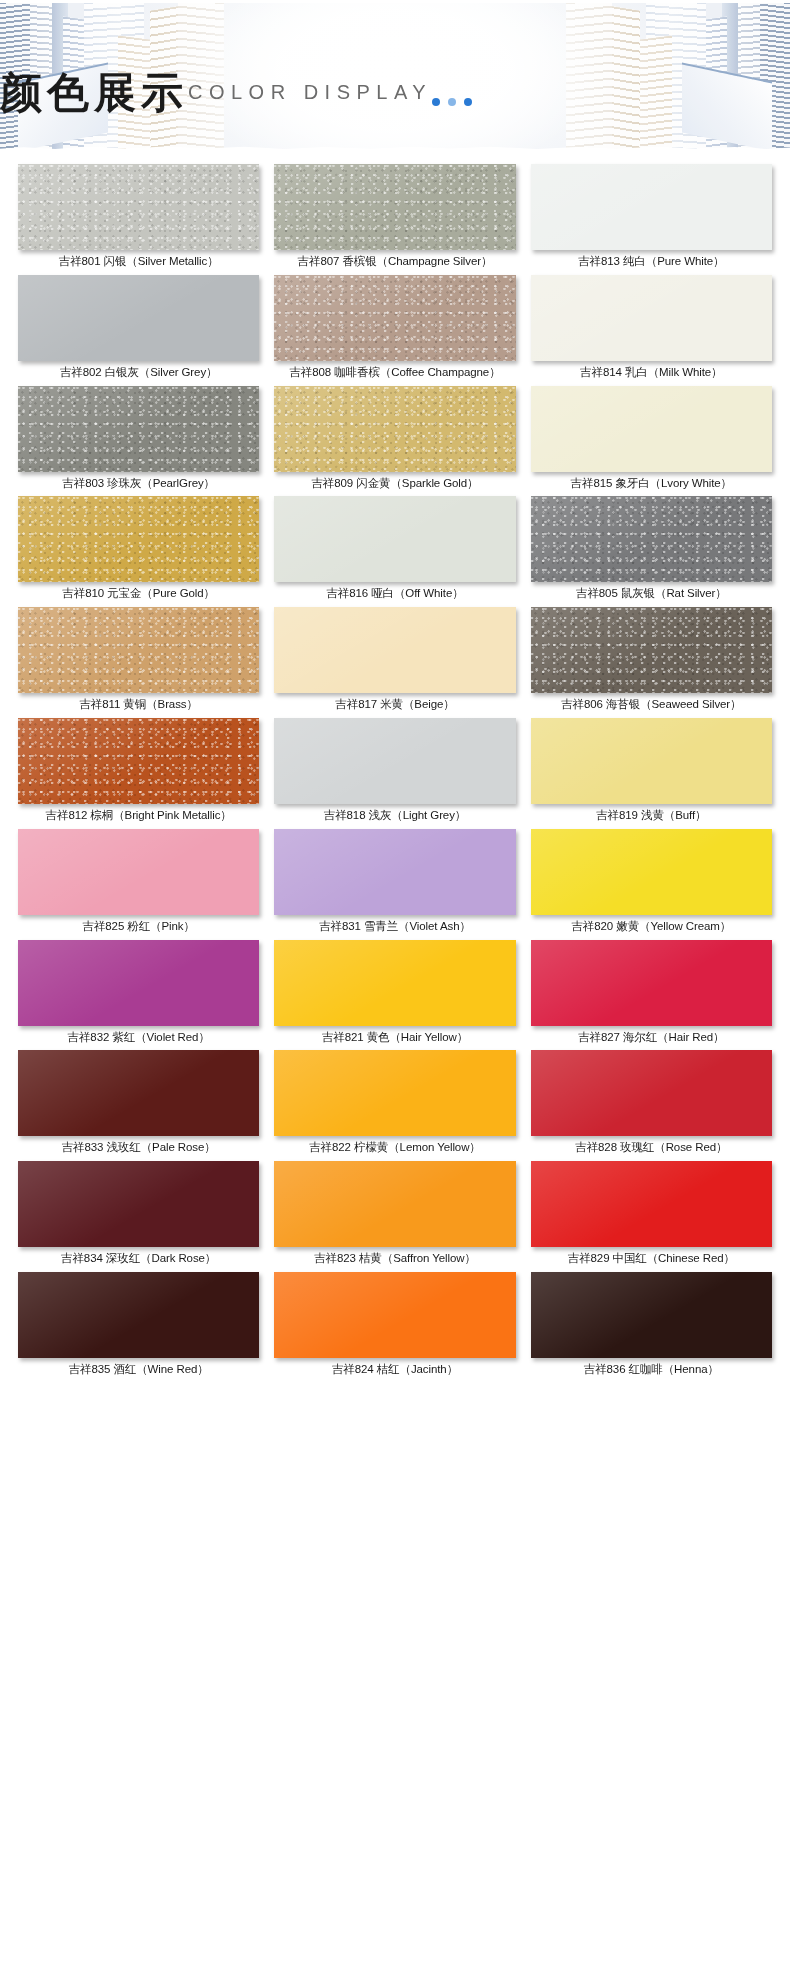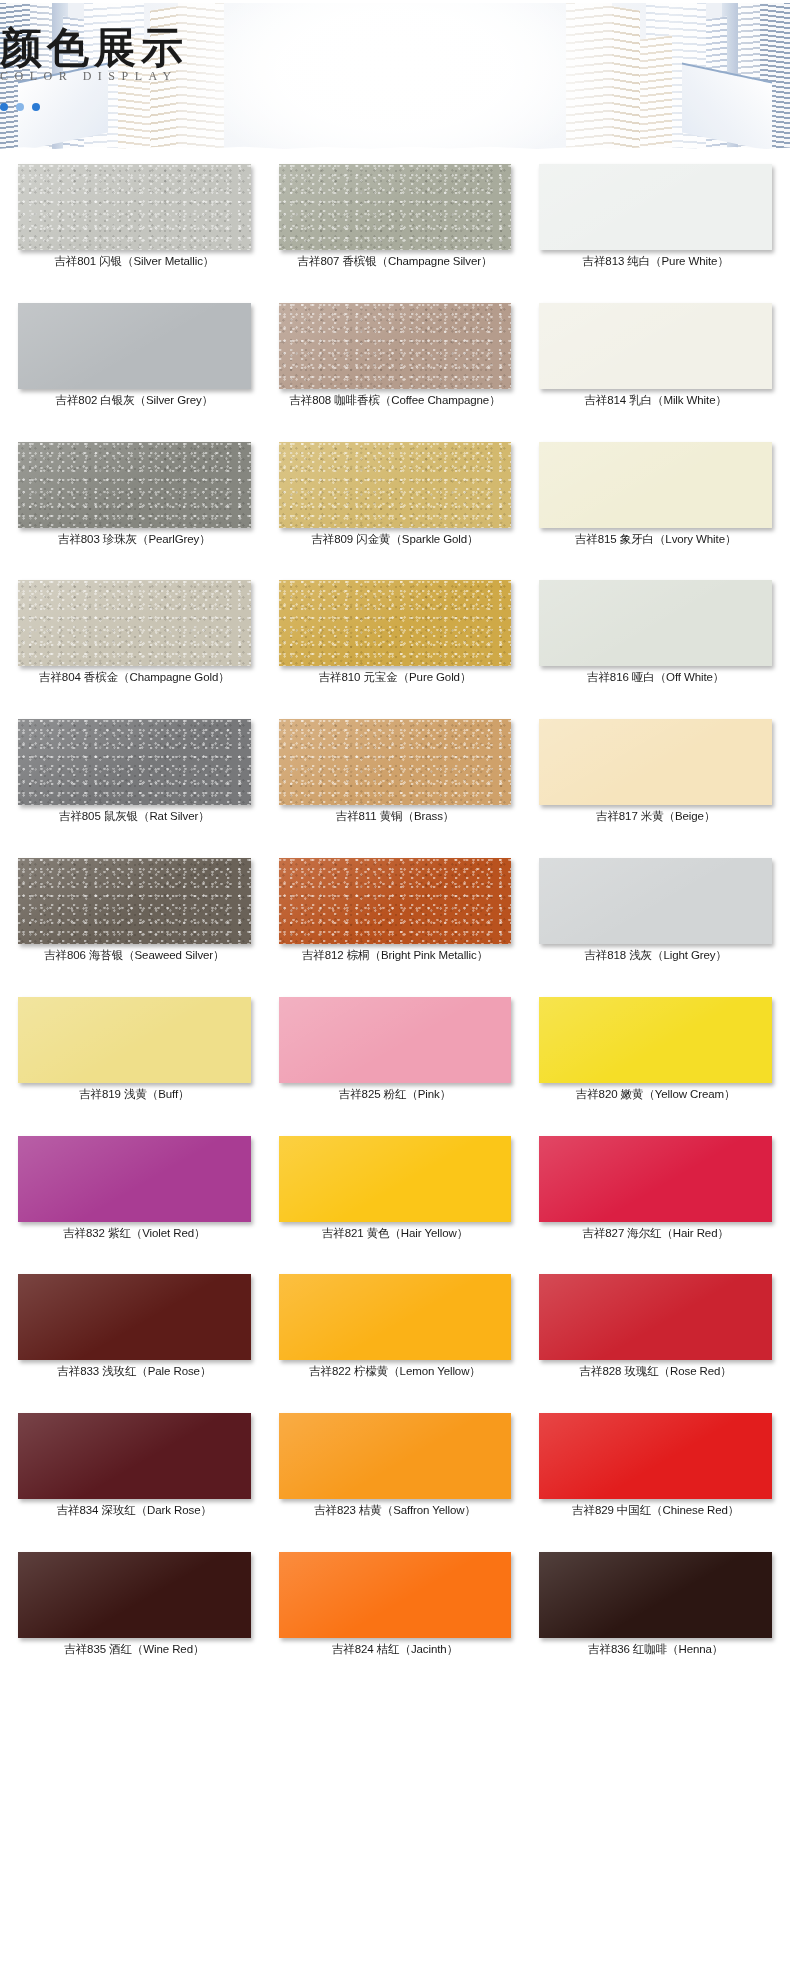--- a/index.html
+++ b/index.html
@@ -92,30 +92,30 @@
     border-top:2px solid #8fa8c8; transform:skewY(-12deg);
   }
   .banner .wash {
     position:absolute; inset:0;
     background:radial-gradient(ellipse 290px 150px at 50% 45%, rgba(255,255,255,.96) 0%, rgba(255,255,255,.88) 40%, rgba(255,255,255,0) 72%);
   }
   .banner .topline { position:absolute; left:0; right:0; top:0; height:3px; background:#ffffff; }
 
   .banner-inner {
     position:absolute; inset:0;
-    display:flex; flex-direction:column;
-    align-items:flex-start; justify-content:flex-start;
+    display:flex; 
+    align-items:center; justify-content:flex-start;
     padding-top:27px;
   }
   .title-cn {
     font-size:42px; font-weight:bold; color:#1b1b1b;
     letter-spacing:5px; line-height:1;
   }
   .title-en {
-    font-size:12px; color:#6b6b6b; letter-spacing:6.5px;font-family:Liberation Serif, serif;
+    font-size:20px; color:#6b6b6b; letter-spacing:6.5px;
   }
   .dots { margin-top:19px; display:flex; gap:8px; }
   .dot { width:8px; height:8px; border-radius:50%; background:#2a7ad4; }
   .dot.mid { background:#87b6e8; }
 
   
   .torn {
     position:absolute; left:0; right:0; bottom:0; height:16px;
     background:#ffffff;
     clip-path:polygon(0 42%,3% 33%,7% 44%,11% 30%,16% 41%,21% 28%,26% 40%,31% 30%,36% 43%,41% 31%,47% 42%,52% 29%,57% 41%,62% 30%,68% 43%,73% 31%,78% 42%,83% 29%,88% 41%,93% 32%,97% 43%,100% 35%,100% 100%,0 100%);
@@ -123,21 +123,20 @@
 
   
   .grid {
     width:790px;
     background:#ffffff;
     padding:6px 18px 10px 18px;
     display:grid;
     grid-template-columns:repeat(3, 1fr);
     column-gap:15px;
     row-gap:0px;
-    gap:28px;
   }
   .cell { position:relative; }
   .swatch {
     width:100%;
     height:86px;
     box-shadow:2px 3px 4px rgba(0,0,0,.28);
     position:relative;
     overflow:hidden;
   }
   .swatch.metallic::after {
@@ -248,24 +247,20 @@
       </div>
       <div class="cell">
         <div class="swatch sheen metallic" style="background: rgb(211, 185, 110);"></div>
         <div class="caption">吉祥809 闪金黄（Sparkle Gold）</div>
       </div>
       <div class="cell">
         <div class="swatch sheen" style="background: rgb(241, 238, 214);"></div>
         <div class="caption">吉祥815 象牙白（Lvory White）</div>
       </div>
       <div class="cell">
-        <div class="swatch sheen metallic" style="background: rgb(201, 196, 180);"></div>
-        <div class="caption">吉祥804 香槟金（Champagne Gold）</div>
-      </div>
-      <div class="cell">
         <div class="swatch sheen metallic" style="background: rgb(207, 169, 71);"></div>
         <div class="caption">吉祥810 元宝金（Pure Gold）</div>
       </div>
       <div class="cell">
         <div class="swatch sheen" style="background: rgb(223, 227, 219);"></div>
         <div class="caption">吉祥816 哑白（Off White）</div>
       </div>
       <div class="cell">
         <div class="swatch sheen metallic" style="background: rgb(119, 120, 122);"></div>
         <div class="caption">吉祥805 鼠灰银（Rat Silver）</div>
@@ -292,20 +287,24 @@
       </div>
       <div class="cell">
         <div class="swatch sheen" style="background: rgb(239, 223, 138);"></div>
         <div class="caption">吉祥819 浅黄（Buff）</div>
       </div>
       <div class="cell">
         <div class="swatch sheen" style="background: rgb(240, 160, 180);"></div>
         <div class="caption">吉祥825 粉红（Pink）</div>
       </div>
       <div class="cell">
+        <div class="swatch sheen" style="background: rgb(189, 163, 217);"></div>
+        <div class="caption">吉祥831 雪青兰（Violet Ash）</div>
+      </div>
+      <div class="cell">
         <div class="swatch sheen" style="background: rgb(245, 222, 39);"></div>
         <div class="caption">吉祥820 嫩黄（Yellow Cream）</div>
       </div>
       <div class="cell">
         <div class="swatch sheen" style="background: rgb(169, 60, 147);"></div>
         <div class="caption">吉祥832 紫红（Violet Red）</div>
       </div>
       <div class="cell">
         <div class="swatch sheen" style="background: rgb(251, 198, 24);"></div>
         <div class="caption">吉祥821 黄色（Hair Yellow）</div>

